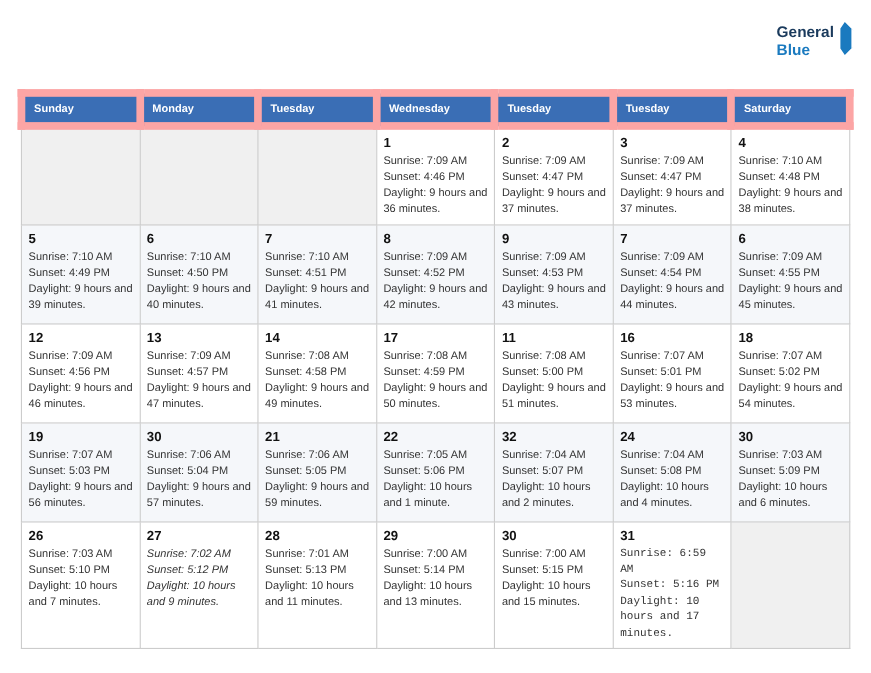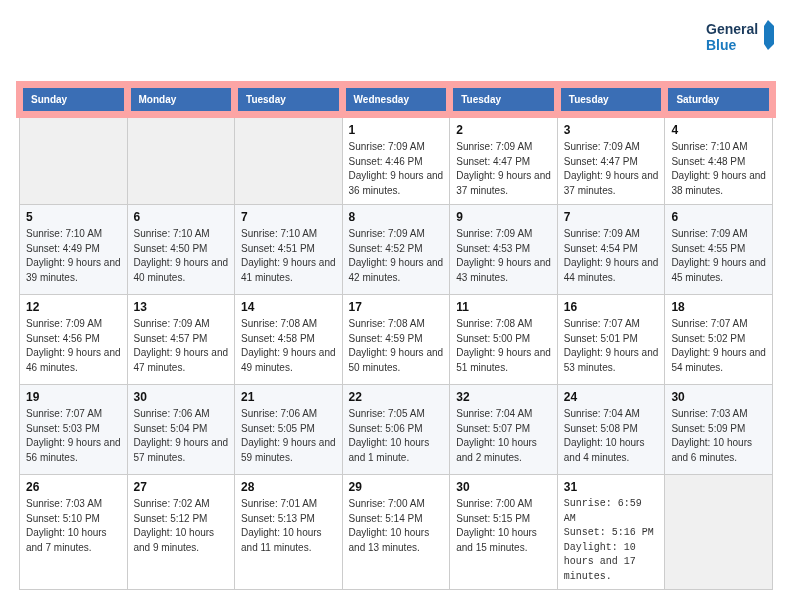--- a/index.html
+++ b/index.html
@@ -268,21 +268,21 @@
       </tr>
       <tr>
         <td>
           <div class="day-number">26</div>
           <div class="day-info" style="white-space: pre-line;">Sunrise: 7:03 AM
 Sunset: 5:10 PM
 Daylight: 10 hours and 7 minutes.</div>
         </td>
         <td>
           <div class="day-number">27</div>
-          <div class="day-info" style="white-space: pre-line;">Sunrise: 7:02 AM
+          <div class="day-info" style="white-space: pre-line; font-style: italic;">Sunrise: 7:02 AM
 Sunset: 5:12 PM
 Daylight: 10 hours and 9 minutes.</div>
         </td>
         <td>
           <div class="day-number">28</div>
           <div class="day-info" style="white-space: pre-line;">Sunrise: 7:01 AM
 Sunset: 5:13 PM
 Daylight: 10 hours and 11 minutes.</div>
         </td>
         <td>

